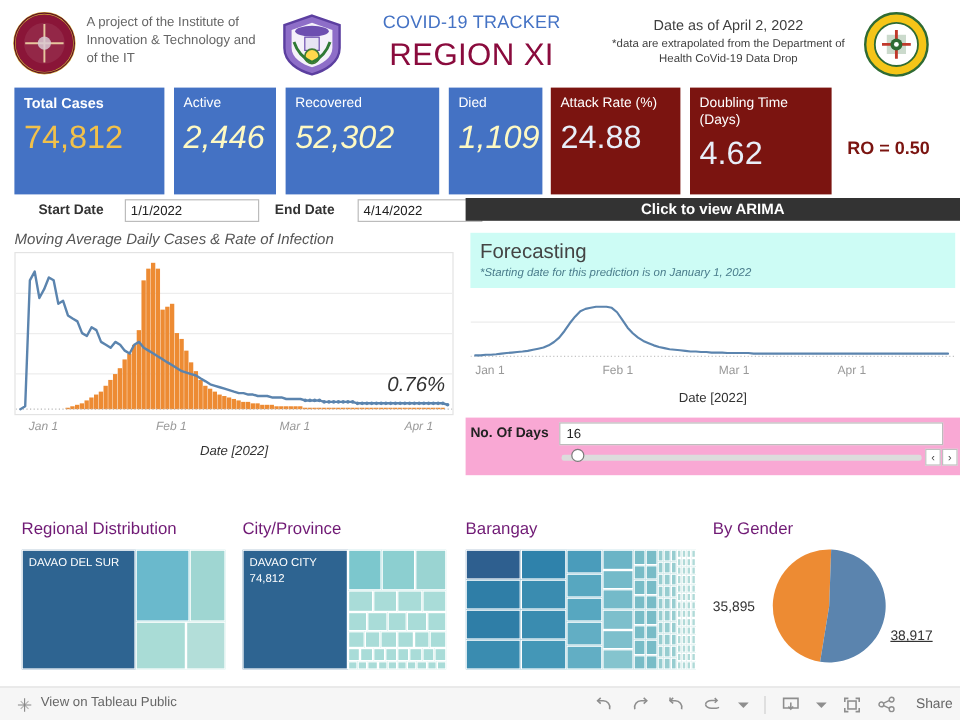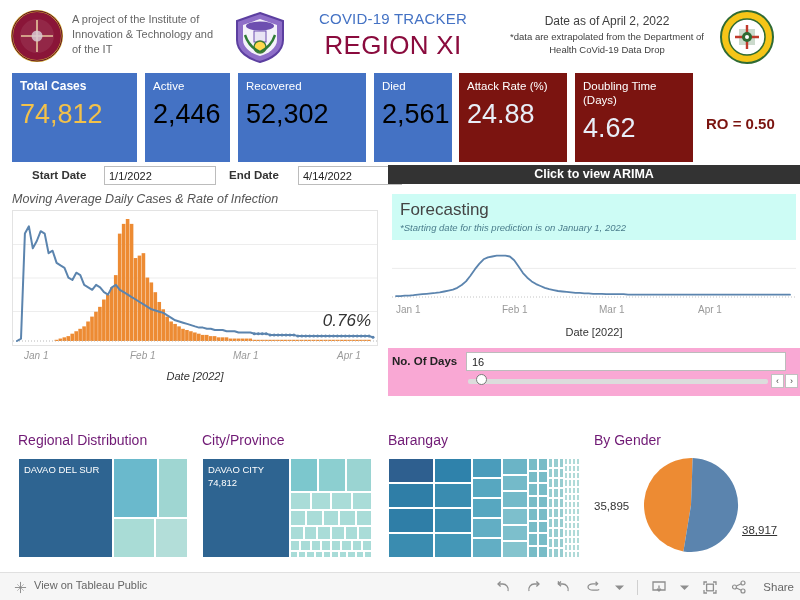--- a/index.html
+++ b/index.html
@@ -27,21 +27,21 @@
 
   
   .kpis { position:absolute; left:0; top:73px; width:800px; height:89px; }
   .kpi { position:absolute; top:0; height:89px; overflow:hidden; padding:6px 8px 0 8px; }
   .kpi .lbl { font-size:11.5px; color:#ffffff; line-height:14px; }
   .kpi .lbl.bold { font-weight:bold; font-size:12px; }
   .kpi .val { font-size:27px; line-height:30px; margin-top:6px; }
   .kpi.blue { background:#4472c4; }
   .kpi.dark { background:#7b1410; }
   .val-gold { color:#f2c14a; }
-  .val-cyan { color:#000000; }
+  .val-cyan { color:#fef9c3;font-style:italic; }
   .val-white{ color:#e8eef8; }
   .ro { position:absolute; font-size:15px; font-weight:bold; color:#7b1410; }
 
   
   .filterbar { position:absolute; left:0; top:164px; width:388px; height:26px; background:#fff;margin-left:20px; }
   .flabel { position:absolute; top:5px; font-size:11.5px; font-weight:bold; color:#333; }
   .finput { position:absolute; top:2px; height:19px; border:1px solid #bcbcbc; background:#fff;
             font-size:11px; color:#222; padding:2px 4px; line-height:14px; }
 
   
@@ -151,21 +151,21 @@
     <div class="kpi blue" style="left:145px;width:85px;">
       <div class="lbl">Active</div>
       <div class="val val-cyan">2,446</div>
     </div>
     <div class="kpi blue" style="left:238px;width:128px;">
       <div class="lbl">Recovered</div>
       <div class="val val-cyan">52,302</div>
     </div>
     <div class="kpi blue" style="left:374px;width:78px;">
       <div class="lbl">Died</div>
-      <div class="val val-cyan">2,561</div>
+      <div class="val val-cyan">1,109</div>
     </div>
     <div class="kpi dark" style="left:459px;width:108px;">
       <div class="lbl">Attack Rate (%)</div>
       <div class="val val-white">24.88</div>
     </div>
     <div class="kpi dark" style="left:575px;width:118px;">
       <div class="lbl">Doubling Time (Days)</div>
       <div class="val val-white">4.62</div>
     </div>
     <div class="ro" style="left:706px;top:42px;">RO = 0.50</div>

